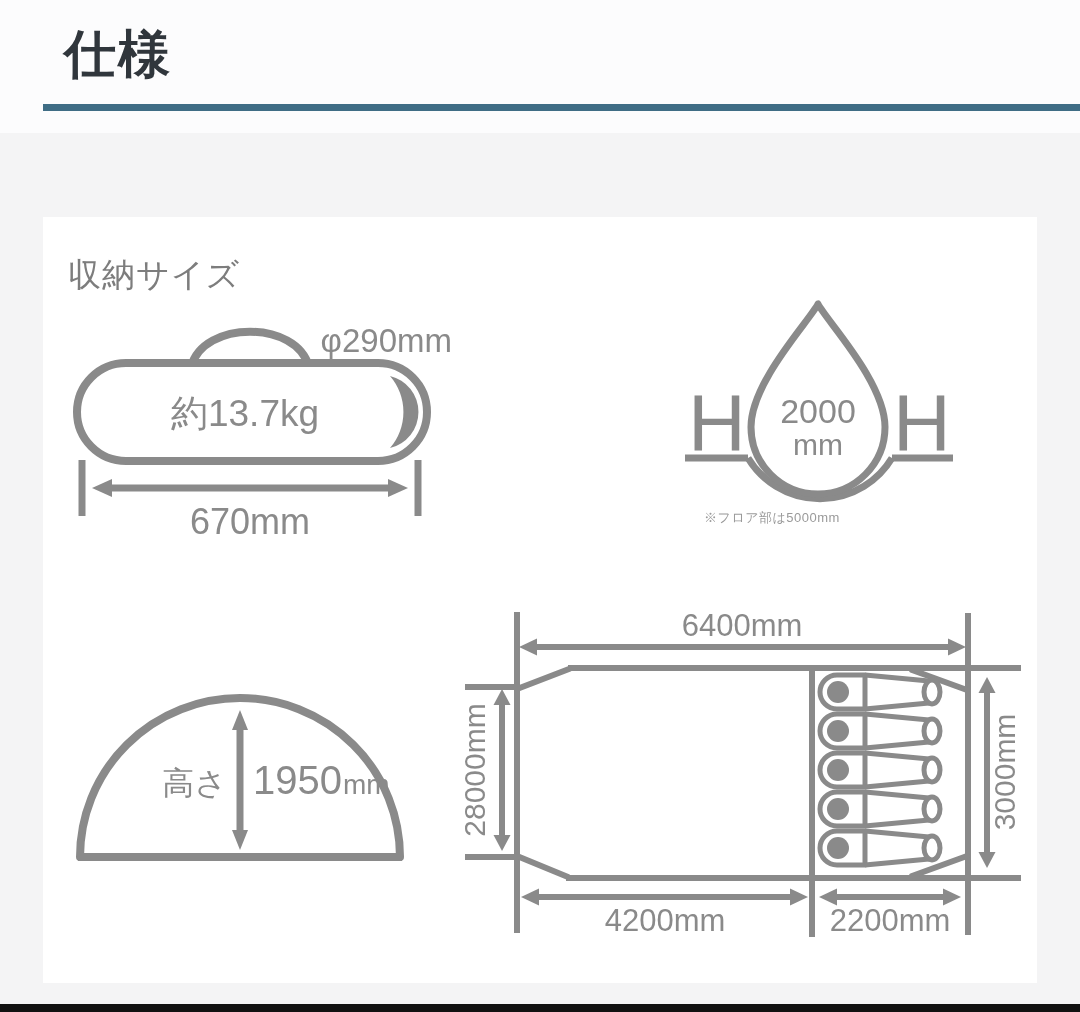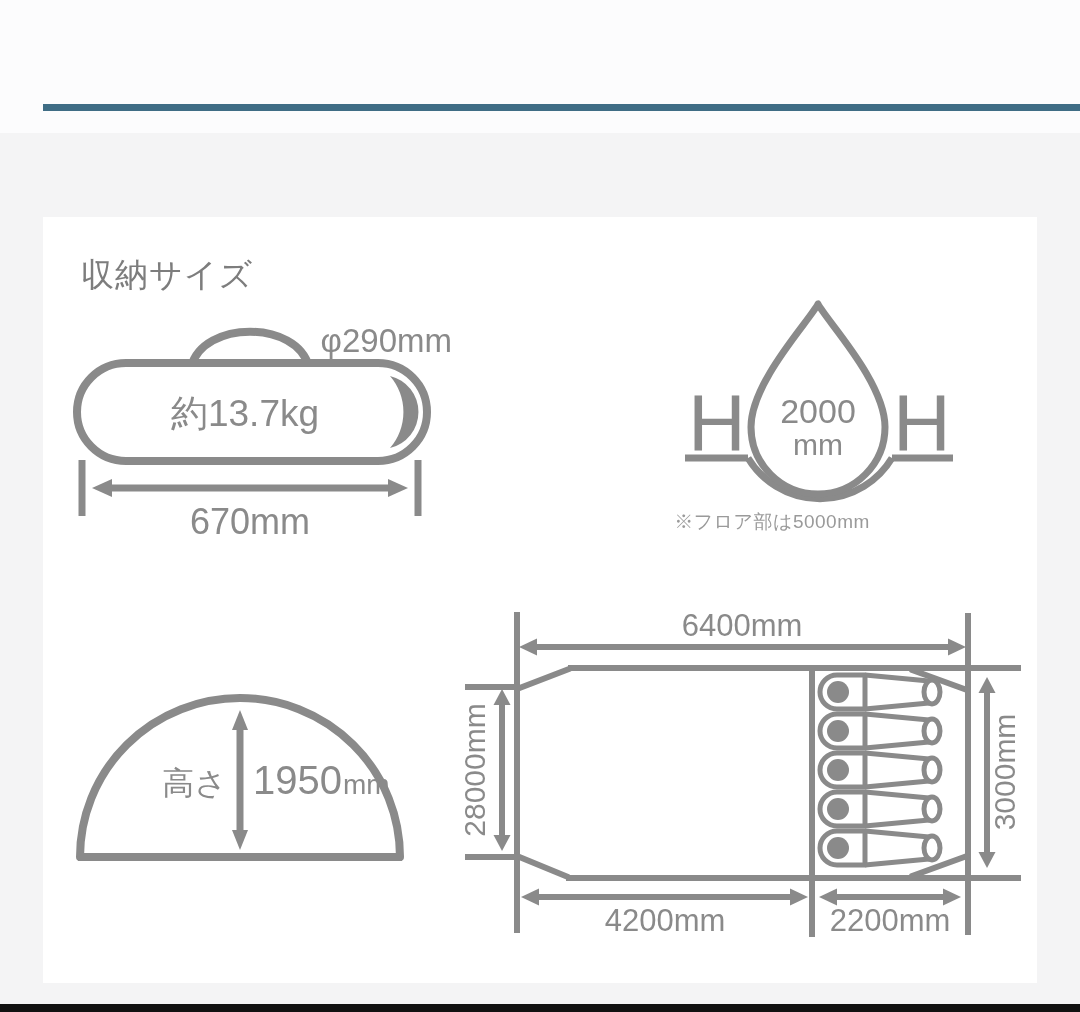--- a/index.html
+++ b/index.html
@@ -28,28 +28,28 @@
   .header-divider{
     position:absolute;left:43px;top:104px;right:0;height:7px;
     background:var(--accent);
   }
   .spec-panel{
     position:absolute;left:43px;top:217px;width:994px;height:766px;
     background:#ffffff;
   }
   .section-label{
     position:absolute;
-    font-size:33px;color:var(--label);letter-spacing:1px;margin-left:13px;
+    font-size:33px;color:var(--label);letter-spacing:1px;
   }
   .label-storage{left:25px;top:36px;}
   .label-water{left:602px;top:38px;}
   .label-size{left:25px;top:408px;}
   .water-note{
     position:absolute;left:589px;top:292px;width:280px;
-    text-align:center;font-size:19px;color:#9a9a9a;letter-spacing:0.5px;
+    text-align:center;font-size:13px;color:#9a9a9a;letter-spacing:0.5px;
   }
   .svg-abs{position:absolute;}
   .bag-svg{left:17px;top:93px;}
   .drop-svg{left:617px;top:73px;}
   .dome-svg{left:32px;top:471px;}
   .plan-svg{left:412px;top:383px;}
   .bottom-bar{
     position:absolute;left:0;top:1004px;width:1080px;height:8px;
     background:#111111;
   }
@@ -61,20 +61,21 @@
   .s7{stroke-width:7;}
   .s8{stroke-width:8;}
   .fw{fill:#ffffff;}
   .fg{fill:var(--diagram);stroke:none;}
   .tx{fill:var(--diagram);stroke:none;font-family:"Liberation Sans",sans-serif;}
 </style>
 </head>
 <body>
 
 <div class="header-band">
+  <div class="page-title">仕様</div>
   <div class="header-divider"></div>
 </div>
 
 <div class="spec-panel">
 
   <div class="section-label label-storage">収納サイズ</div>
 
   <svg class="svg-abs bag-svg" width="400" height="235" viewBox="0 0 400 235">
 
     <path class="st s8 rc" d="M131,57 C143,10 237,10 249,57"></path>

